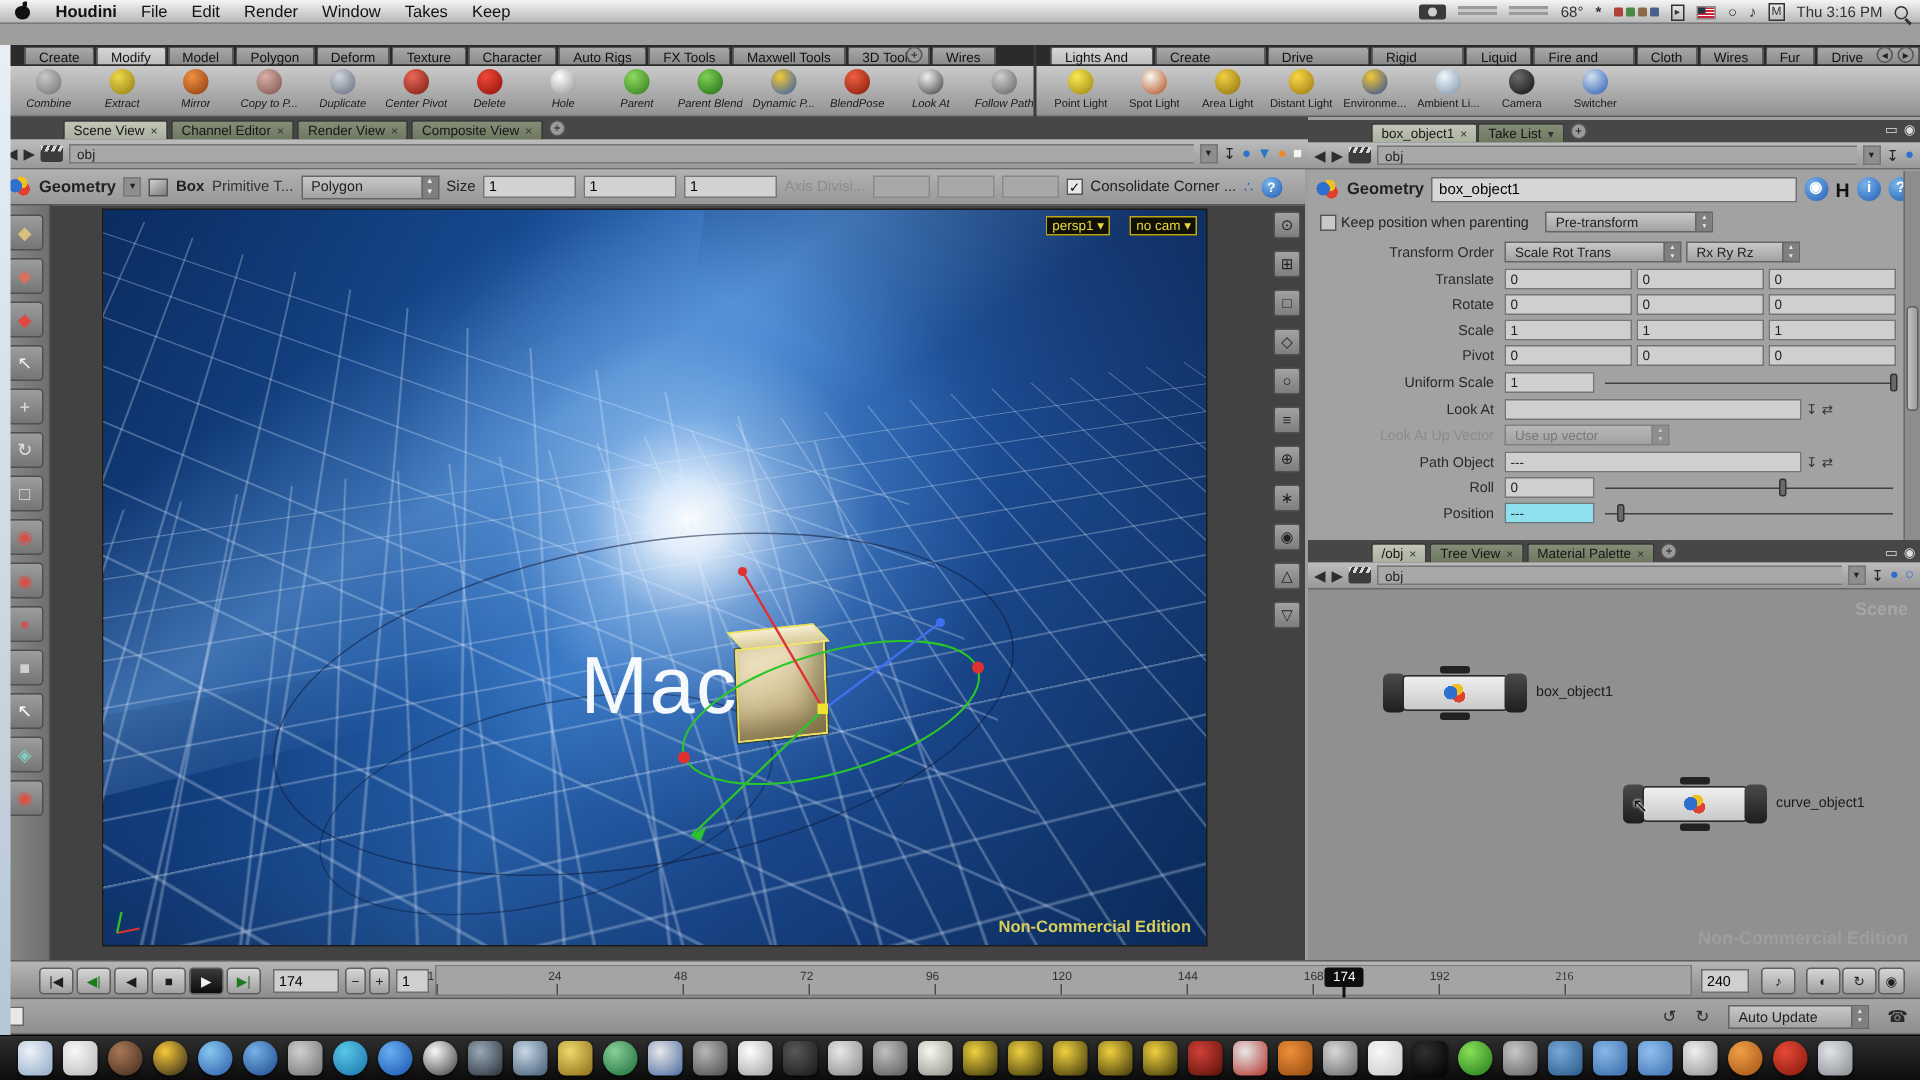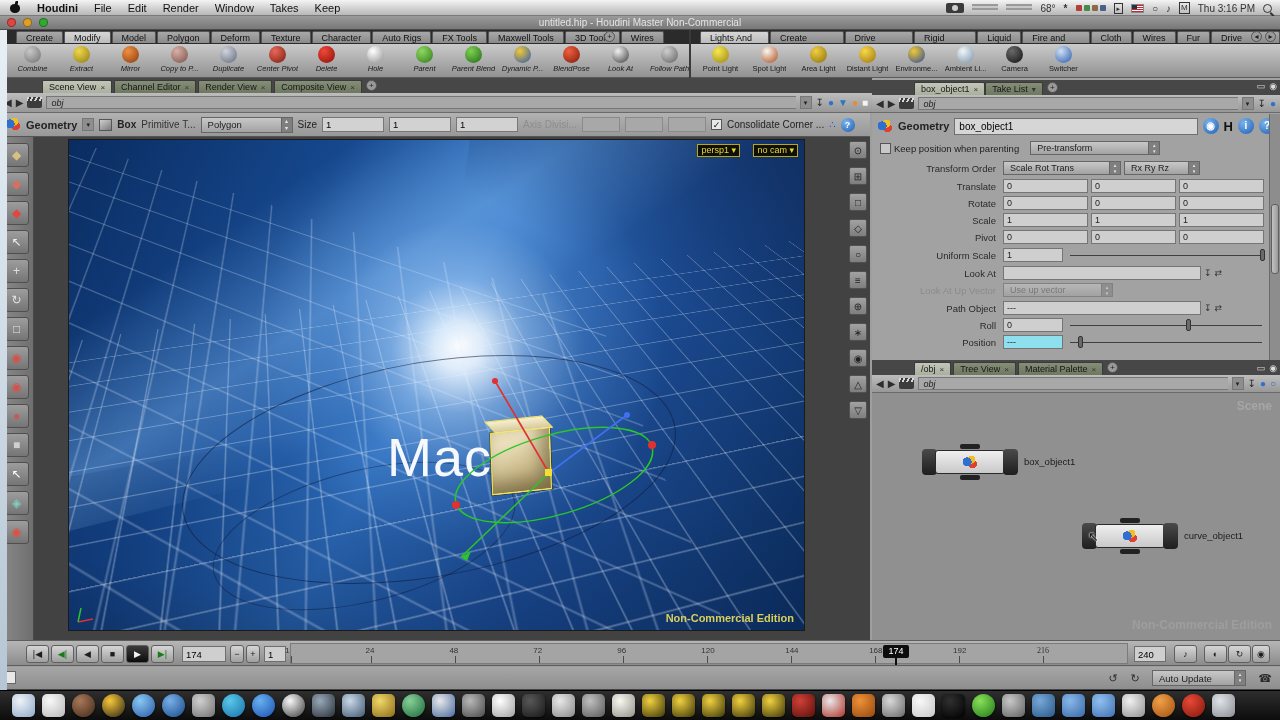--- a/index.html
+++ b/index.html
@@ -60,21 +60,21 @@
   .ptab .x { font-size:8px; color:#333; }
 
   
   .pathbar { position:absolute; background:linear-gradient(#bdbdbd,#989898); border-bottom:1px solid #6a6a6a;
     display:flex; align-items:center; gap:4px; padding:0 4px; }
   .navarrow { font-size:10px; color:#2d2d2d; }
   .clapper { width:15px; height:11px; background:#3c3c3c; border-radius:2px; position:relative; }
   .clapper i { position:absolute; left:0; top:0; width:100%; height:4px;
     background:repeating-linear-gradient(115deg,#d8d8d8 0 2px,#3c3c3c 2px 4px); }
   .pathfield { flex:1; height:13px; background:#a8a8a8; border:1px solid #777; border-right:none;
-    font-size:9px; color:#222; padding:0 4px; font-family:"Liberation Sans",sans-serif;font-style:italic; }
+    font-size:9px; color:#222; padding:0 4px; font-family:"Liberation Sans",sans-serif; }
   .ddbox { width:12px; height:13px; background:#8e8e8e; border:1px solid #777; font-size:7px; text-align:center; line-height:12px; color:#222; }
   .bargl { font-size:10px; }
 
   
   #optoolbar { position:absolute; left:0; top:113px; width:870px; height:24px;
     background:linear-gradient(#b2b2b2,#989898); border-bottom:1px solid #555;
     display:flex; align-items:center; gap:5px; padding:0 5px; }
   .geoicon { width:16px; height:13px;
     background:radial-gradient(circle at 32% 45%, #2f6fd0 0 34%, transparent 35%),
                radial-gradient(circle at 58% 28%, #f0c020 0 30%, transparent 31%),
@@ -246,26 +246,20 @@
       <span class="statusglyph">○</span>
       <span class="statusglyph">♪</span>
       <span class="statusglyph" style="border:1px solid #333;padding:0 1px;font-size:8px;line-height:10px;">M</span>
       <span class="statusglyph">Thu 3:16 PM</span>
       <span class="mag">
           <i></i>
         </span>
     </span>
   </div>
 
-  <div id="titlebar">
-    <span class="tl" style="background:#e0463e;"></span>
-    <span class="tl" style="background:#dea123;"></span>
-    <span class="tl" style="background:#2dac2f;"></span>
-    <span class="title">untitled.hip - Houdini Master Non-Commercial</span>
-  </div>
 
   <div id="shelftabs">
     <span class="stab-row" style="left:16px;">
 
     <span class="stab"><span>Create</span></span>
         <span class="stab active"><span>Modify</span></span>
         <span class="stab"><span>Model</span></span>
         <span class="stab"><span>Polygon</span></span>
         <span class="stab"><span>Deform</span></span>
         <span class="stab"><span>Texture</span></span>
@@ -581,21 +575,21 @@
       <input class="namefield" readonly="" value="box_object1" style="">
       <span class="bluecircle">◉</span>
       <span class="hbadge">H</span>
       <span class="bluecircle">i</span>
       <span class="bluecircle">?</span>
     </div>
 
     <div class="prow" style="top:62px;">
       <span class="cbox" style="margin-left:8px;background:#c8c8c8;"></span>
       <span style="font-size:9.5px;">Keep position when parenting</span>
-      <span class="opdd" style="width:130px;height:14px;margin-left:8px;">
+      <span class="opdd" style="width:112px;height:14px;margin-left:8px;">
         <span class="val" style="flex:1;font-size:9px;">Pre-transform</span>
         <span class="stepper" style="font-size:5px;line-height:6px;">▴<br>▾</span>
       </span>
     </div>
 
     <div class="prow" style="top:82px;">
       <span class="plabel">Transform Order</span>
       <span class="opdd" style="width:118px;height:14px;">
         <span class="val" style="flex:1;font-size:9px;">Scale Rot Trans</span>
         <span class="stepper" style="font-size:5px;line-height:6px;">▴<br>▾</span>

